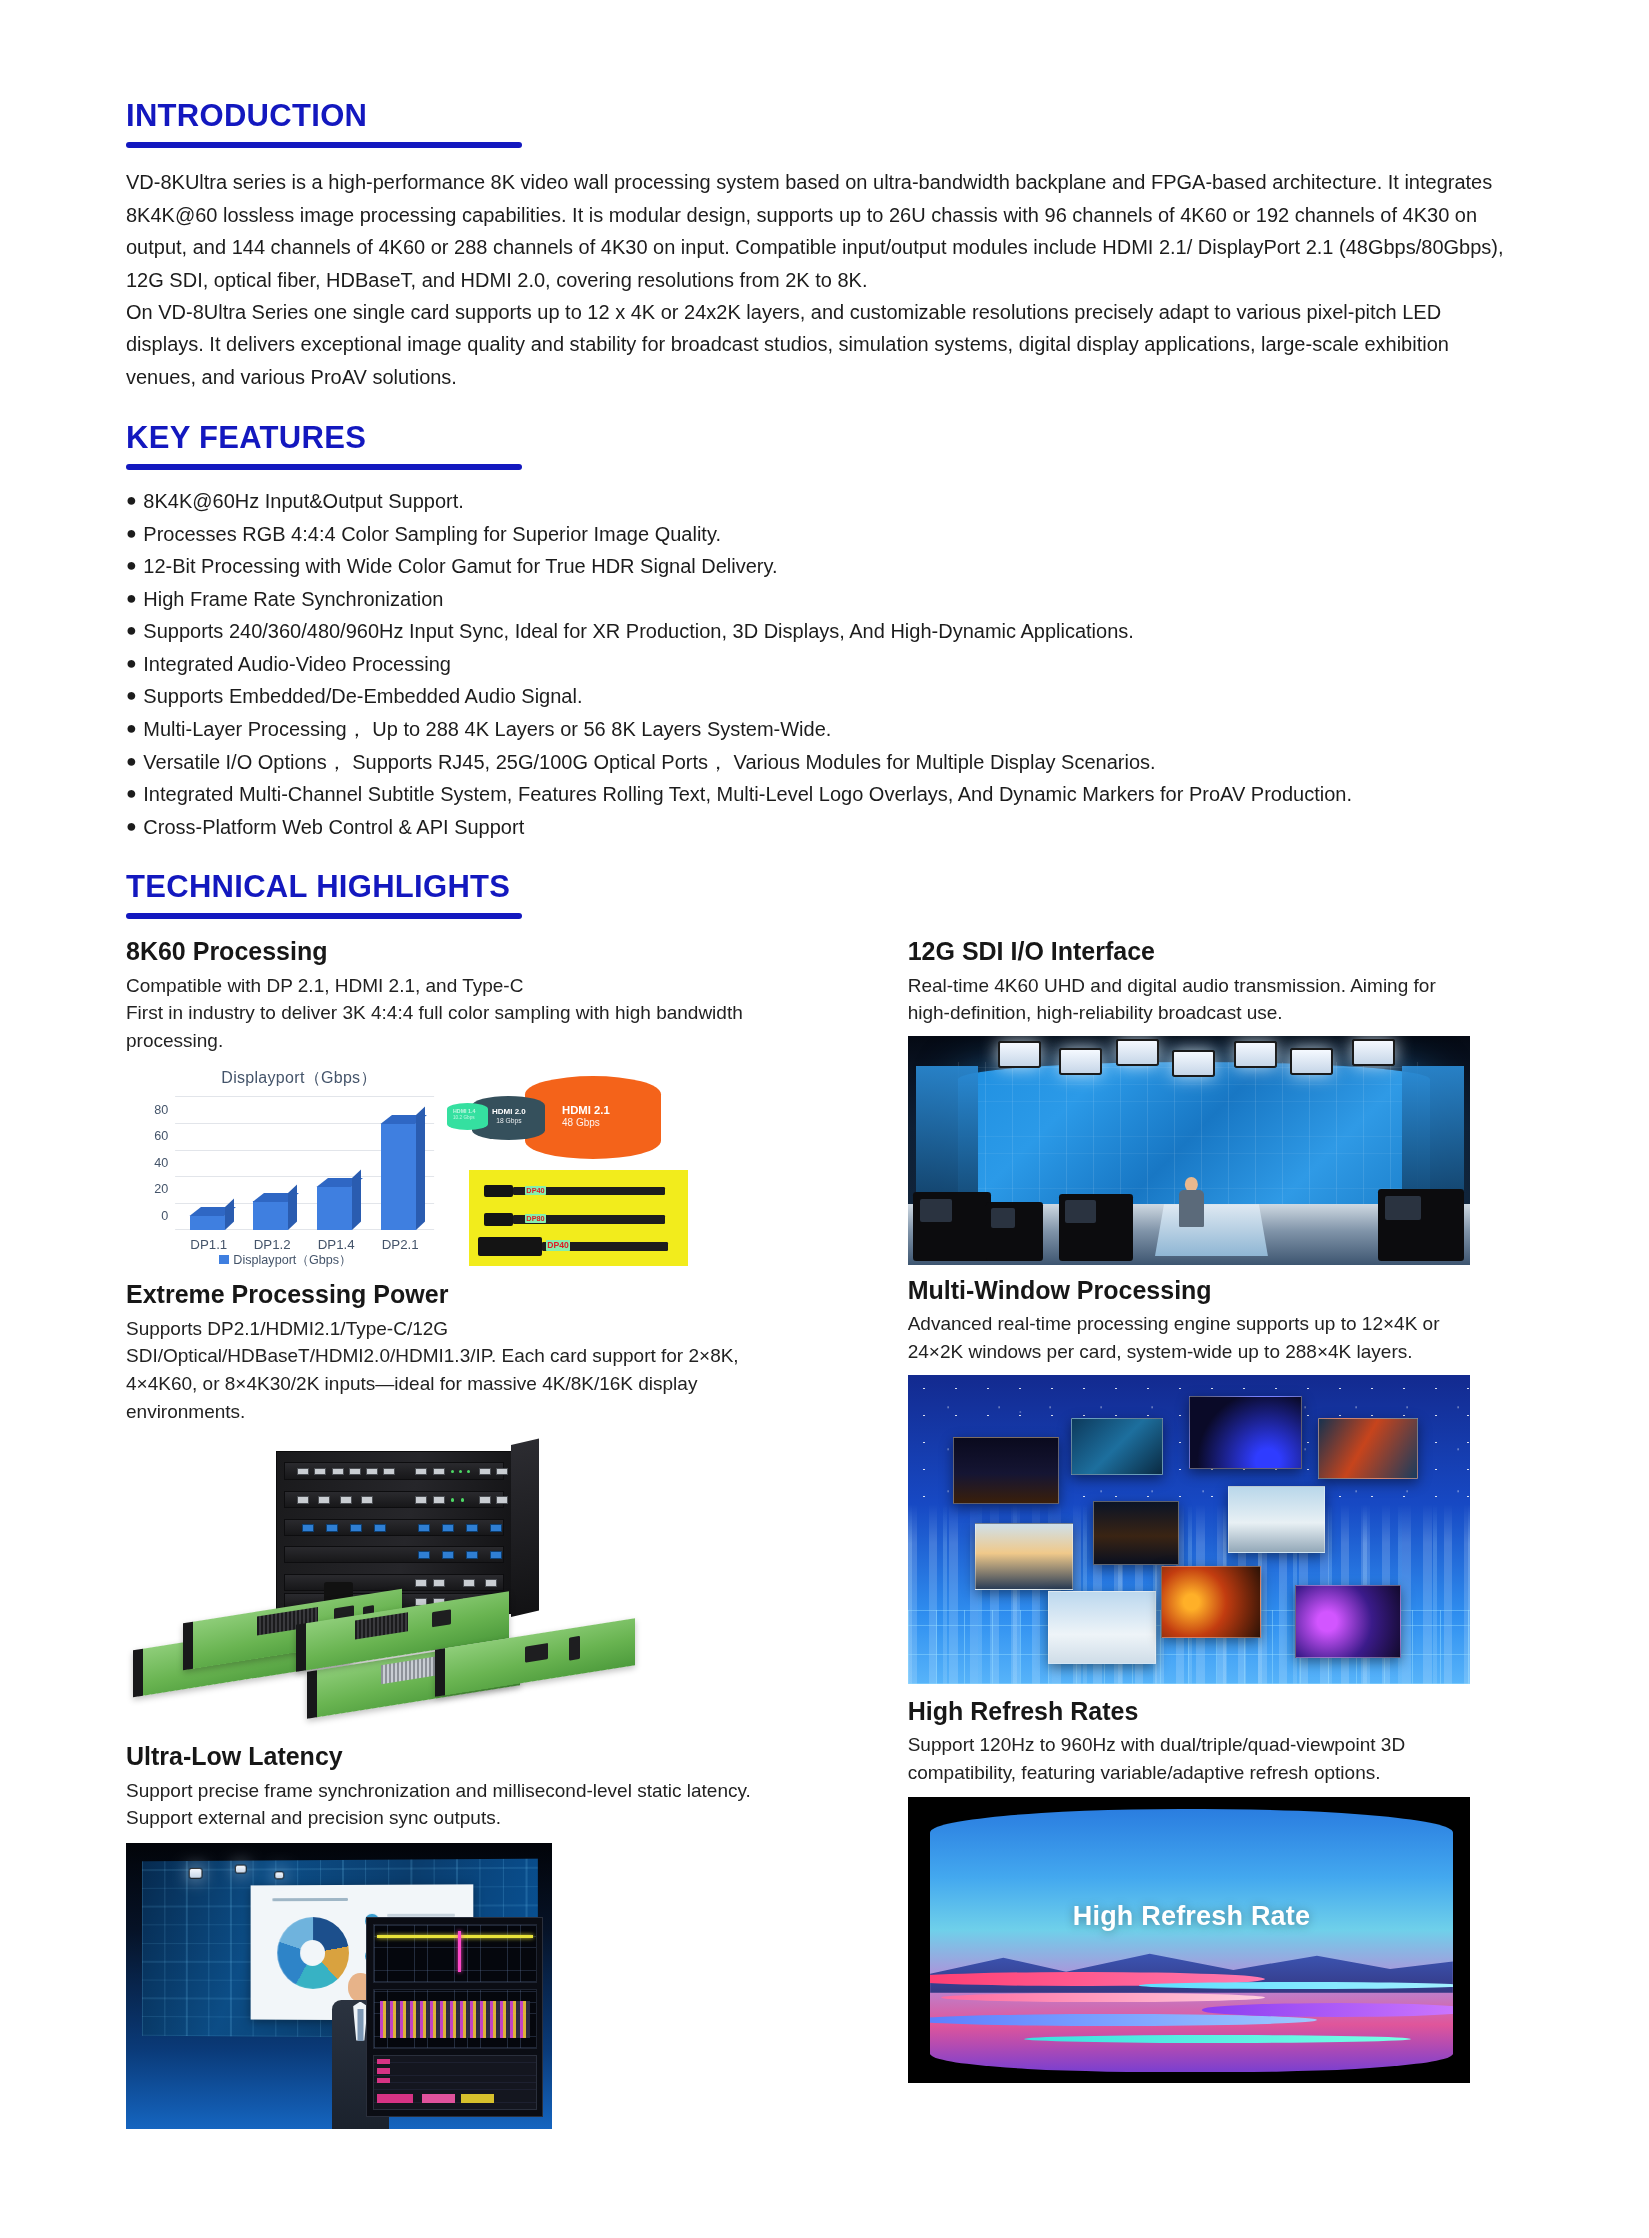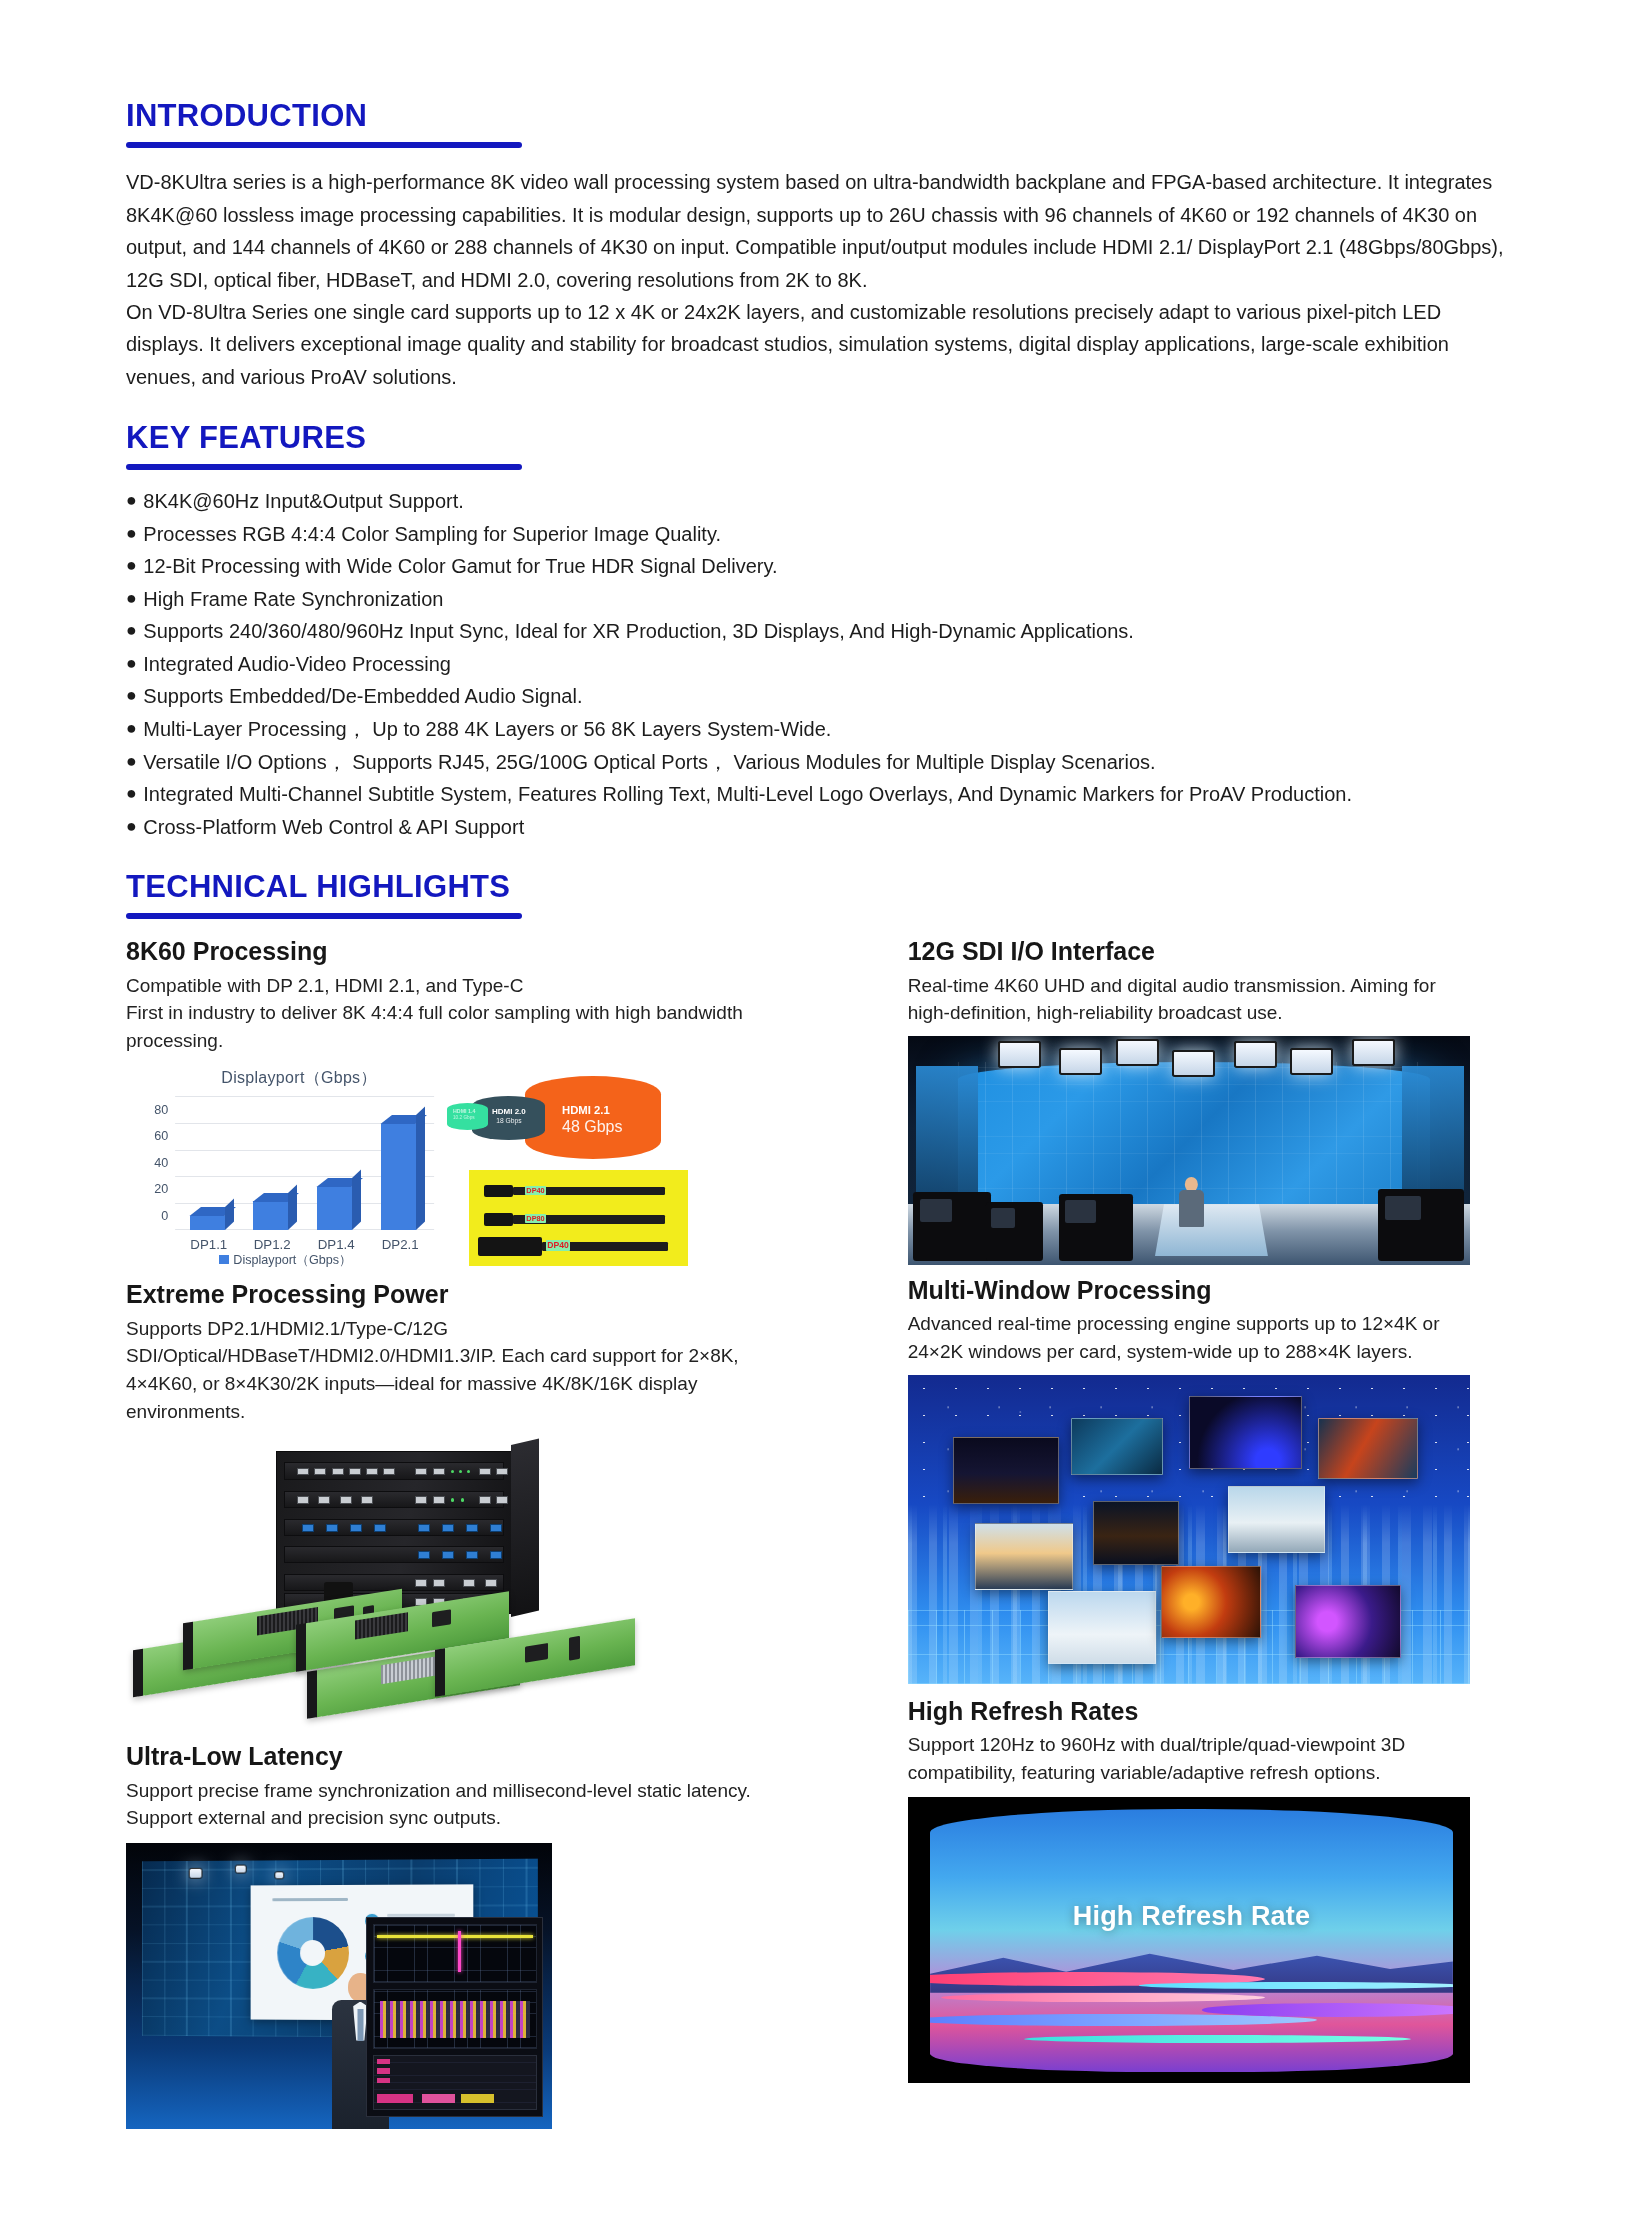--- a/index.html
+++ b/index.html
@@ -625,21 +625,21 @@
     <div class="section-head">TECHNICAL HIGHLIGHTS</div>
     <div class="section-rule"></div>
 
     <div class="th-grid">
 
       <div class="th-col-left">
 
         <div class="th-item">
           <div class="th-title">8K60 Processing</div>
           <div class="th-desc" style="white-space:pre-line;max-width:668px">Compatible with DP 2.1, HDMI 2.1, and Type-C
-First in industry to deliver 8K 4:4:4 full color sampling with high bandwidth processing.</div>
+First in industry to deliver 3K 4:4:4 full color sampling with high bandwidth processing.</div>
 
           <div class="fig-8k60">
 
             <div class="chart-area">
               <div class="chart-title">Displayport（Gbps）</div>
 
               <div class="chart-plot">
 
                 <div class="grid-line" style="bottom:0%"></div>
                 <div class="grid-line" style="bottom:20%"></div>
@@ -671,21 +671,21 @@
               <div class="chart-legend">
                 <span class="legend-swatch"></span><span>Displayport（Gbps）</span>
               </div>
             </div>
 
             <div class="hdmi-graphic">
 
               <div class="cyl" style="left:80px; top:12px; width:136px; height:83px; background:#f4631a;">
                 <div class="cyl-label" style="left:37px; top:27px; font-size:11.3px;">
                   <span>HDMI 2.1</span>
-                  <span class="cyl-sub" style="font-size:16px;opacity:.92">48 Gbps</span>
+                  <span class="cyl-sub" style="font-size:10px;opacity:.92">48 Gbps</span>
                 </div>
               </div>
 
               <div class="cyl" style="left:27px; top:32px; width:73px; height:44px; background:#35505c;">
                 <div class="cyl-label" style="left:20px; top:11.3px; font-size:8px;text-align:center;">
                   <span>HDMI 2.0</span>
                   <span class="cyl-sub" style="font-size:6.7px;opacity:.9">18 Gbps</span>
                 </div>
               </div>
 

